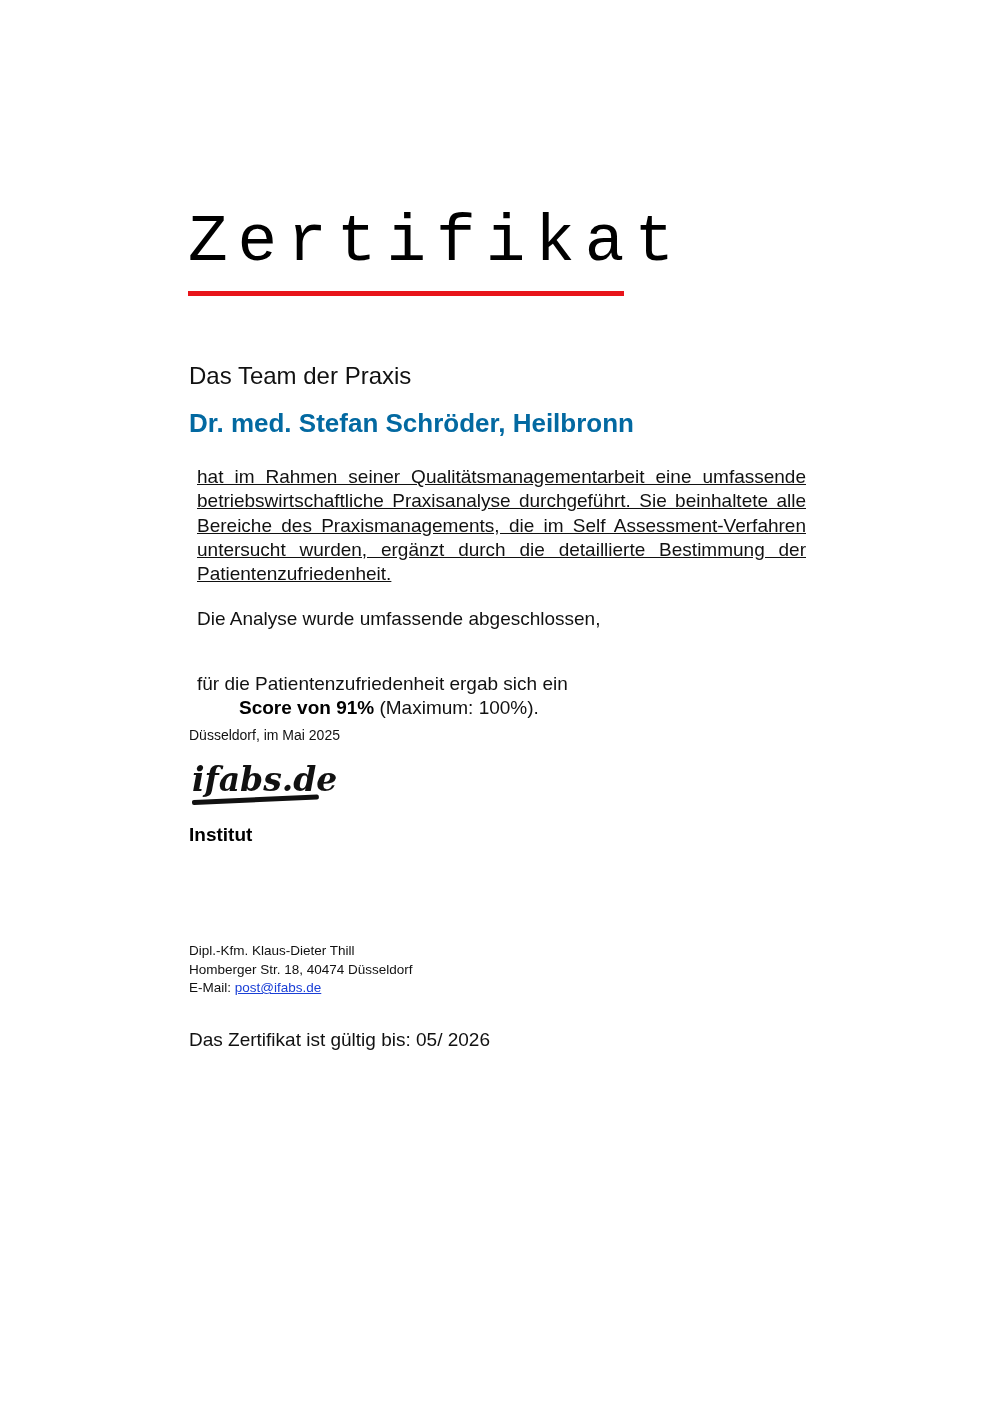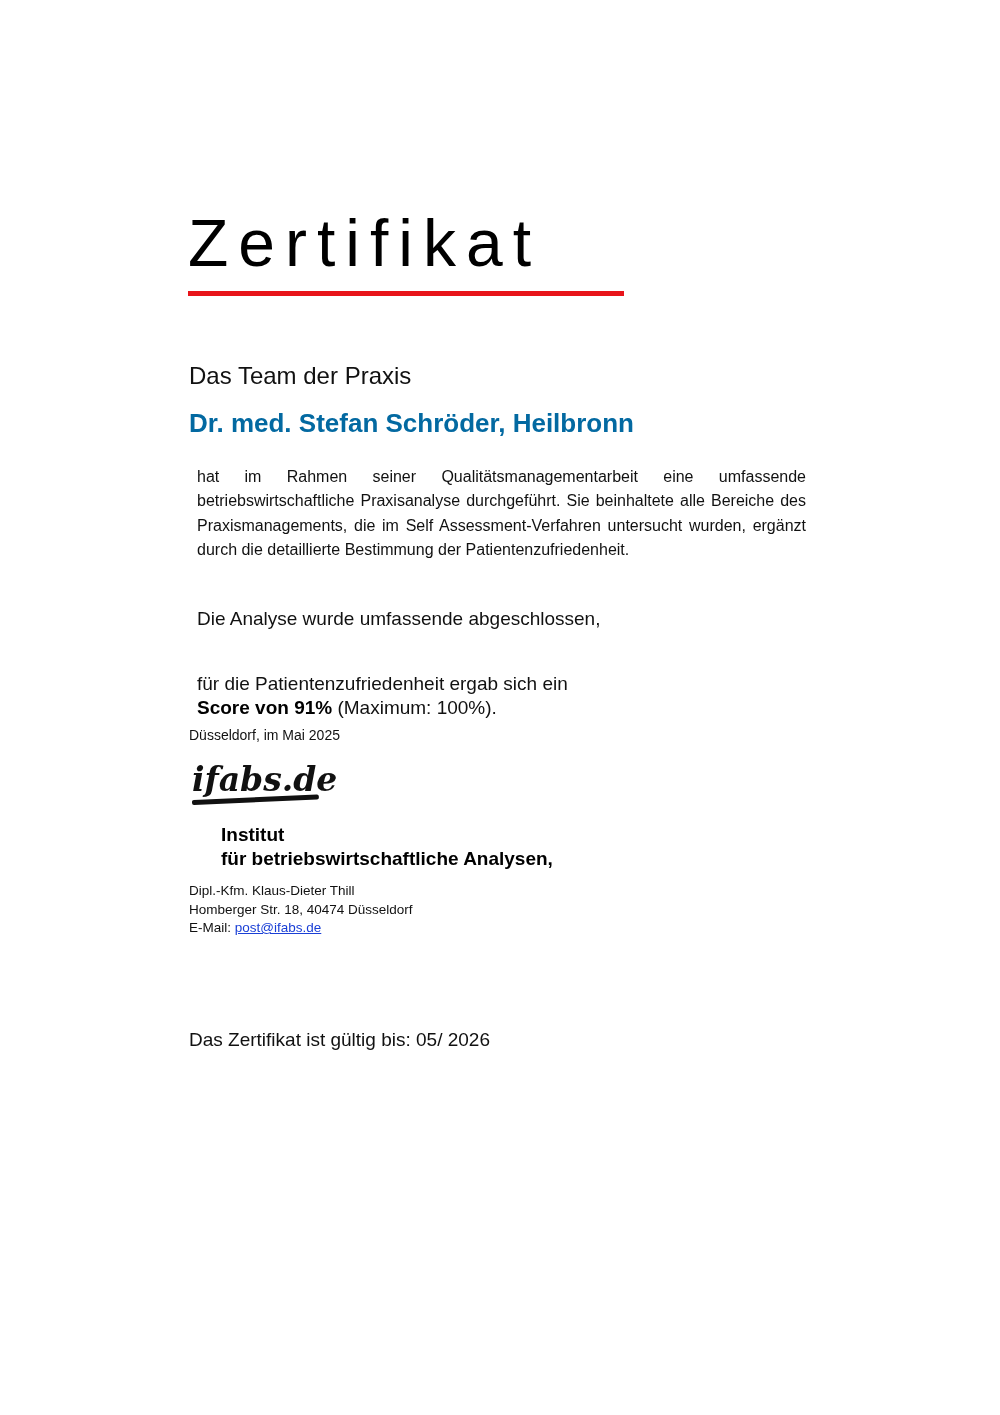--- a/index.html
+++ b/index.html
@@ -1,35 +1,35 @@
 <!DOCTYPE html>
 <html><head>
   <meta charset="utf-8">
   <style>
     html, body { margin: 0; padding: 0; background: #ffffff; }
     body { width: 1000px; height: 1415px; position: relative; overflow: hidden;
            font-family: "Liberation Sans", sans-serif; color: #111; }
     .abs { position: absolute; }
-    .title { left: 188px; top: 210px; font-family: Liberation Sans, sans-serif; font-size: 66px;
+    .title { left: 188px; top: 210px; font-family: Liberation Mono, monospace; font-size: 66px;
              letter-spacing: 10px; color: #000; line-height: 1; font-weight: 500; text-align: right; }
     .title-rule { left: 188px; top: 291px; width: 436px; height: 5px; background: #e8141a; }
     .intro { left: 189px; top: 362px; font-size: 24px; }
     .practice { left: 189px; top: 408px; font-size: 26px; font-weight: bold; color: #0369a1; }
-    .body-para { left: 197px; top: 465px; width: 609px; font-size: 16px; line-height: 24.3px;
-                 text-align: justify; }
+    .body-para { left: 197px; top: 465px; width: 609px; font-size: 19px; line-height: 24.3px;
+                 text-align: justify; text-decoration: underline; }
     .line1 { left: 197px; top: 608px; font-size: 19px; }
     .line2 { left: 197px; top: 672px; font-size: 19px; line-height: 23.5px; }
-    .score-b { font-weight: bold; color: #000; }
+    .score-b { font-weight: bold; color: #000; margin-left: 42px; }
     .place { left: 189px; top: 727px; font-size: 14px; }
     .logo { left: 192px; top: 760px; font-family: "DejaVu Serif", serif; font-style: italic;
             font-weight: bold; font-size: 33px; color: #111; letter-spacing: 0px; text-align: right; }
     .logo-rule { left: 192px; top: 800px; width: 127px; height: 5px; background: #111;
                  transform: rotate(-2.5deg); transform-origin: left center; border-radius: 2px; }
-    .inst { left: 189px; top: 823px; font-size: 19px; font-weight: bold; line-height: 24.3px; color: #000; margin-left: 32px; }
-    .addr { left: 189px; top: 882px; font-size: 13.5px; line-height: 18.5px; }
+    .inst { left: 189px; top: 823px; font-size: 19px; font-weight: bold; line-height: 24.3px; color: #000; }
+    .addr { left: 189px; top: 942px; font-size: 13.5px; line-height: 18.5px; }
     .addr a { color: #1a3fd6; text-decoration: underline; }
     .valid { left: 189px; top: 1029px; font-size: 19px; }
   </style>
 </head>
 <body>
 
 <div class="abs title">Zertifikat</div>
 <div class="abs title-rule"></div>
 
 <div class="abs intro">Das Team der Praxis</div>
@@ -44,21 +44,20 @@
   <div><span class="score-b">Score von 91%</span><span> (Maximum: 100%).</span></div>
 </div>
 
 <div class="abs place">Düsseldorf, im Mai 2025</div>
 
 <div class="abs logo">ifabs.de</div>
 <div class="abs logo-rule"></div>
 
 <div class="abs inst">
   <div>Institut</div>
-  <div>für betriebswirtschaftliche Analysen,</div>
 </div>
 
 <div class="abs addr">
   <div>Dipl.-Kfm. Klaus-Dieter Thill</div>
   <div>Homberger Str. 18, 40474 Düsseldorf</div>
   <div><span>E-Mail: </span><a href="#">post@ifabs.de</a></div>
 </div>
 
 <div class="abs valid">Das Zertifikat ist gültig bis: 05/ 2026</div>
 

